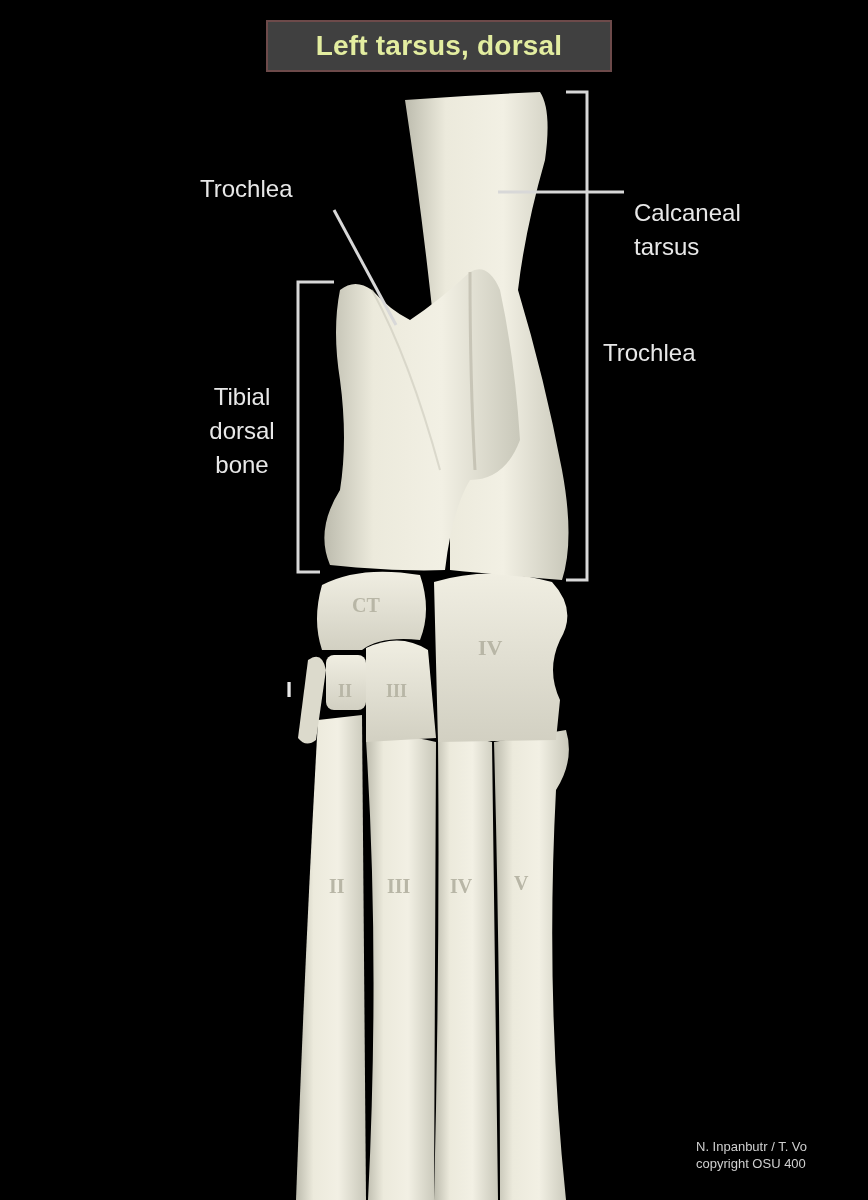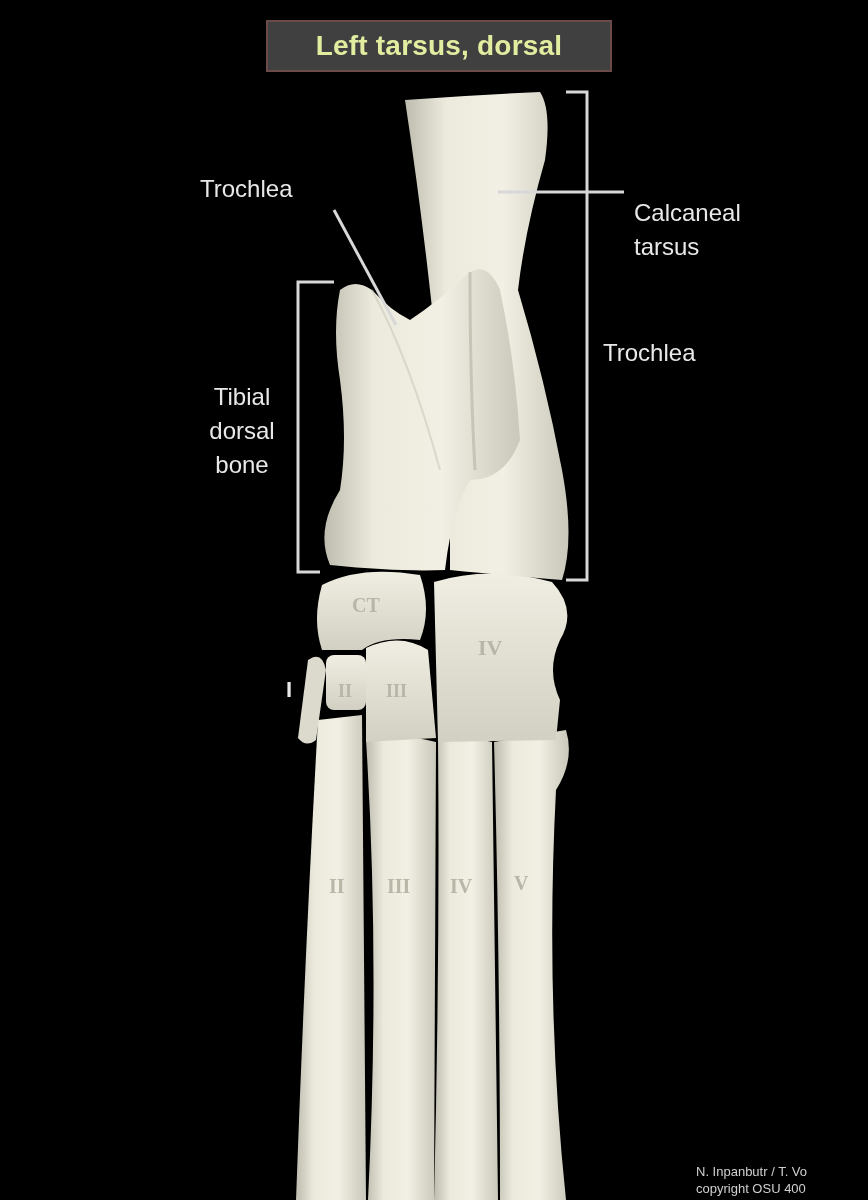--- a/index.html
+++ b/index.html
@@ -1,20 +1,20 @@
 <!DOCTYPE html>
 <html><head>
 <meta charset="utf-8">
 <style>
   html, body { margin:0; padding:0; }
   body { width:868px; height:1200px; background:#000; position:relative; overflow:hidden; font-family:"Liberation Sans", "DejaVu Sans", sans-serif; }
   .title-box { position:absolute; left:266px; top:20px; width:346px; height:52px; background:#404040; border:2px solid #6d4a4a; box-sizing:border-box; display:flex; align-items:center; justify-content:center; }
   .title-text { color:#e3eda0; font-weight:bold; font-size:28px; letter-spacing:0.2px; }
   .label { position:absolute; color:#e8e8e8; font-weight:normal; font-size:24px; line-height:34px; }
-  .credit { position:absolute; color:#cfcfcf; font-size:13px; line-height:17px; left:696px; top:1138px; white-space:nowrap;margin-top:25px; }
+  .credit { position:absolute; color:#cfcfcf; font-size:13px; line-height:17px; left:696px; top:1138px; white-space:nowrap; }
   svg.art { position:absolute; left:0; top:0; }
   .bone-num { font-family:"Liberation Serif", serif; font-weight:bold; fill:#b8b6a6; }
 </style>
 </head>
 <body>
 
 <div class="title-box">
   <span class="title-text">Left tarsus, dorsal</span>
 </div>
 

